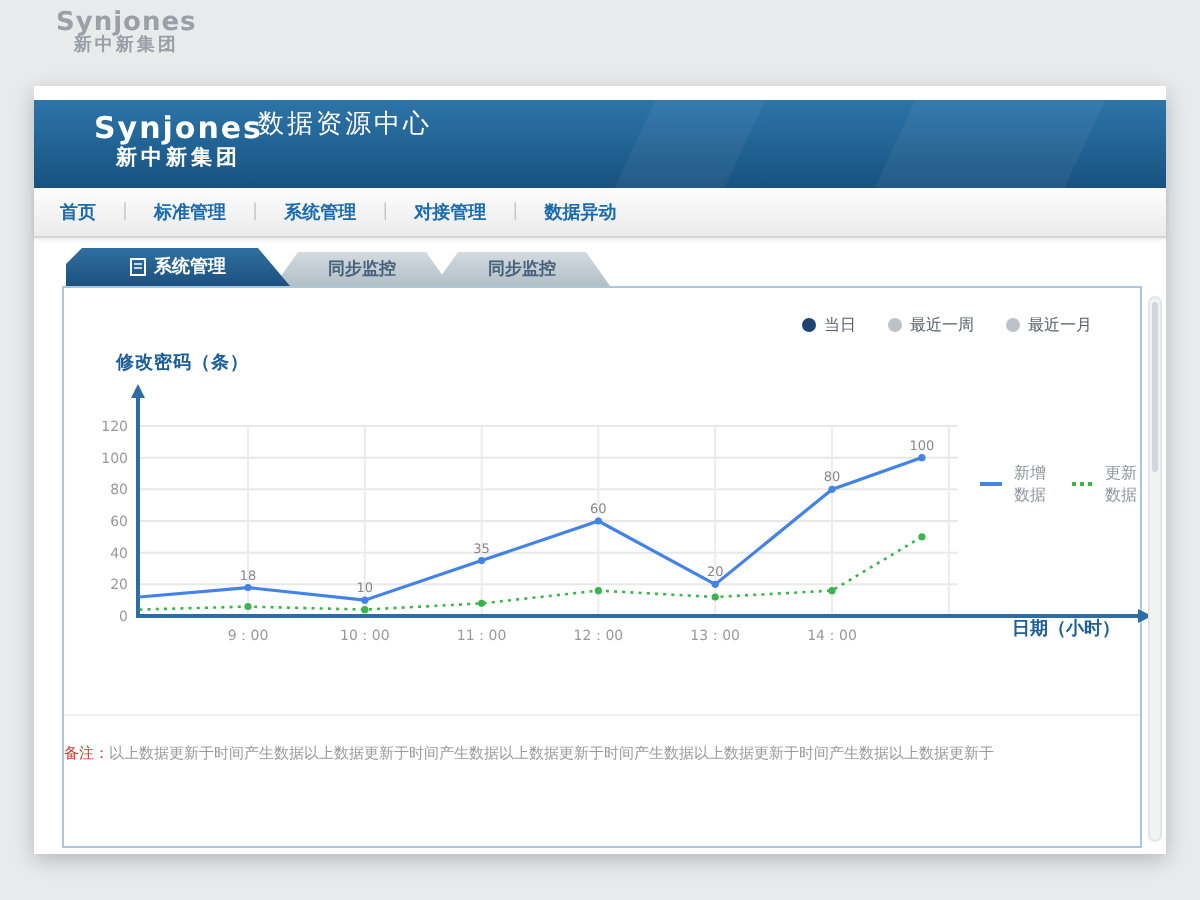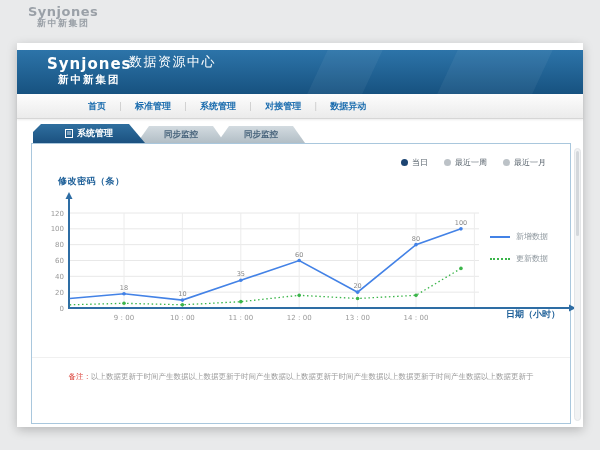--- a/index.html
+++ b/index.html
@@ -13,43 +13,43 @@
   .header{position:absolute;left:0;right:0;top:7px;height:44px;background:linear-gradient(180deg,#2d74a9,#175280);overflow:hidden;}
   .stripe{position:absolute;top:-12px;height:70px;background:rgba(255,255,255,.05);transform:skewX(-25deg);}
   .s1{left:300px;width:55px;} .s2{left:430px;width:95px;}
   .logo{position:absolute;left:30px;top:6px;color:#fff;text-align:center;line-height:1.15;}
   .logo .l1{font-size:15px;font-weight:bold;letter-spacing:1px;}
   .logo .l2{font-size:10.5px;font-weight:bold;letter-spacing:2px;}
   .app-title{position:absolute;left:112px;top:3px;color:#fff;font-size:13px;letter-spacing:1.5px;}
   .user-pill{position:absolute;right:16px;top:11px;height:20px;background:#0f4a7a;border:1px solid rgba(255,255,255,.3);border-radius:11px;display:flex;align-items:center;gap:14px;padding:0 12px;color:#eaf1f8;font-size:8px;box-sizing:border-box;}
   .u-item{display:flex;align-items:center;gap:3px;cursor:pointer;white-space:nowrap;}
   
-  .nav{position:absolute;top:51px;left:0;right:0;height:25px;background:linear-gradient(180deg,#fdfdfd,#ebebeb);border-bottom:1px solid #d6d6d6;display:flex;align-items:center;padding-left:58px;box-shadow:0 1px 2px rgba(0,0,0,.08);box-sizing:border-box;}
+  .nav{position:absolute;top:51px;left:0;right:0;height:25px;background:linear-gradient(180deg,#fdfdfd,#ebebeb);border-bottom:1px solid #d6d6d6;display:flex;align-items:center;box-shadow:0 1px 2px rgba(0,0,0,.08);box-sizing:border-box;}
   .nav-item{font-size:9px;font-weight:bold;color:#1a6cae;margin:0 13px;cursor:pointer;white-space:nowrap;}
   .nav-sep{color:#c8c8c8;font-size:9px;}
   
   .tabs{position:absolute;top:81px;left:16px;height:19px;display:flex;align-items:flex-end;z-index:3;}
   .tab{display:flex;align-items:center;justify-content:center;gap:4px;font-weight:bold;cursor:pointer;box-sizing:border-box;}
   .tab.active{width:112px;height:19px;background:linear-gradient(180deg,#2f6f9f,#1b5180);color:#fff;font-size:9px;clip-path:polygon(0 8px,8px 0,calc(100% - 16px) 0,100% 100%,0 100%);z-index:2;}
   .tab.inactive{width:88px;height:17px;margin-left:-8px;background:linear-gradient(180deg,#d3dbe0,#b2bec6);color:#47637b;font-size:8.5px;clip-path:polygon(12px 0,calc(100% - 12px) 0,100% 100%,0 100%);z-index:1;}
   
   .panel{position:absolute;left:14px;top:100px;width:540px;height:281px;background:#fff;border:1px solid #a9c7dd;box-sizing:border-box;}
   .filters{position:absolute;top:13px;right:24px;display:flex;gap:16px;align-items:center;}
   .radio-item{display:flex;align-items:center;gap:4px;font-size:8px;color:#55606a;cursor:pointer;}
   .dot{width:7px;height:7px;border-radius:50%;}
   .dot.sel{background:#1c4472;}
   .dot.unsel{background:#bcc2c7;}
   .ylabel{position:absolute;left:26px;top:31px;font-size:9px;font-weight:bold;color:#1d5f98;letter-spacing:.5px;}
   #chart{position:absolute;left:20px;top:48px;width:530px;height:134px;overflow:visible;}
   #chart text{font-family:"DejaVu Sans","Liberation Sans",sans-serif;}
-  .legend{position:absolute;left:458px;top:87px;display:flex;flex-direction:column;gap:11px;align-items:flex-end;}
+  .legend{position:absolute;left:458px;top:87px;display:flex;gap:11px;align-items:flex-end;}
   .leg-item{display:flex;align-items:center;gap:6px;font-size:8px;color:#8d969d;cursor:pointer;}
   .leg-swatch{width:20px;height:0;display:inline-block;}
   .xlabel{position:absolute;left:474px;top:164px;font-size:9px;font-weight:bold;color:#1d5f98;}
-  .note{position:absolute;left:0;right:0;top:213px;text-align:center;font-size:7.5px;color:#9a9a9a;border-top:1px solid #f0f0f0;padding-top:14px;}
+  .note{position:absolute;left:0;right:0;top:213px;font-size:7.5px;color:#9a9a9a;border-top:1px solid #f0f0f0;padding-top:14px;}
   .note-label{color:#d9342b;}
   
   .scrollbar{position:absolute;right:2px;top:105px;bottom:6px;width:7px;background:#f1f2f3;border:1px solid #e3e5e7;border-radius:4px;box-sizing:border-box;}
   .thumb{position:absolute;left:1px;right:1px;top:2px;height:85px;background:#d3d7db;border-radius:3px;}
 </style>
 </head>
 <body>
 
 <div class="stage">
 

